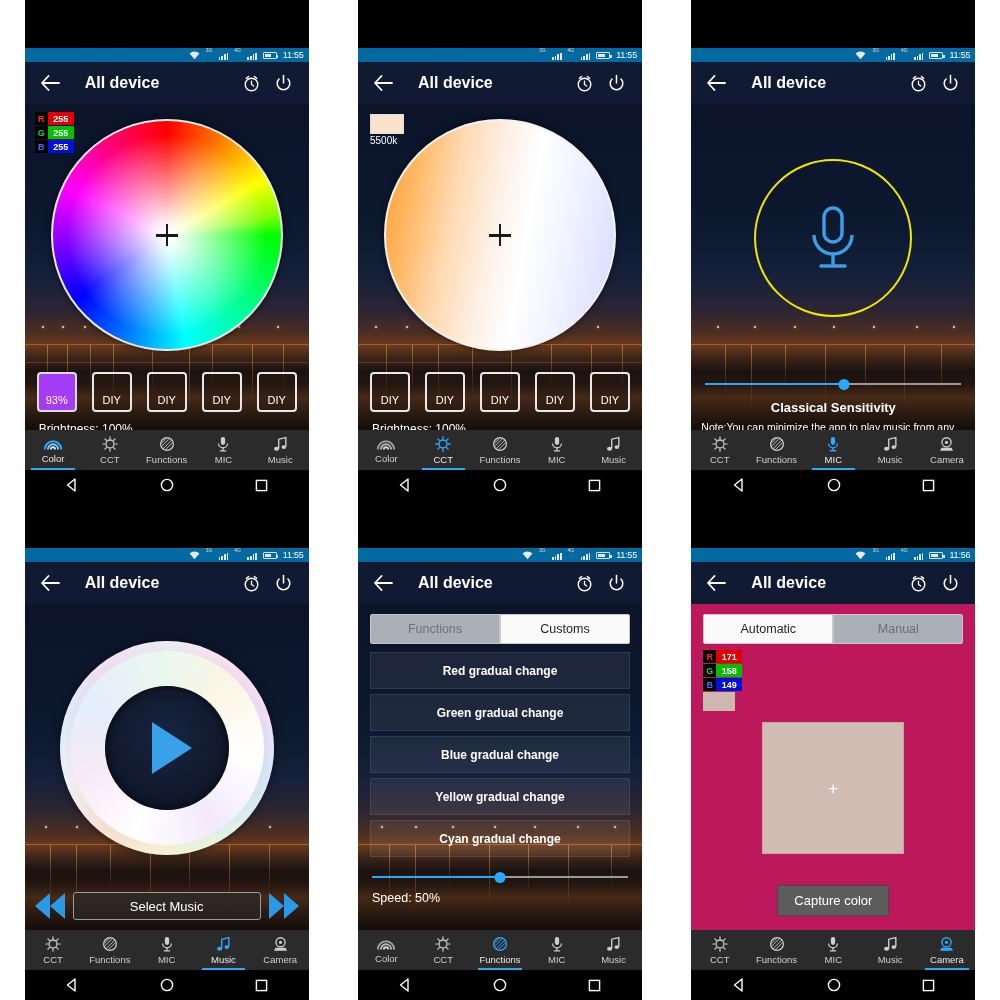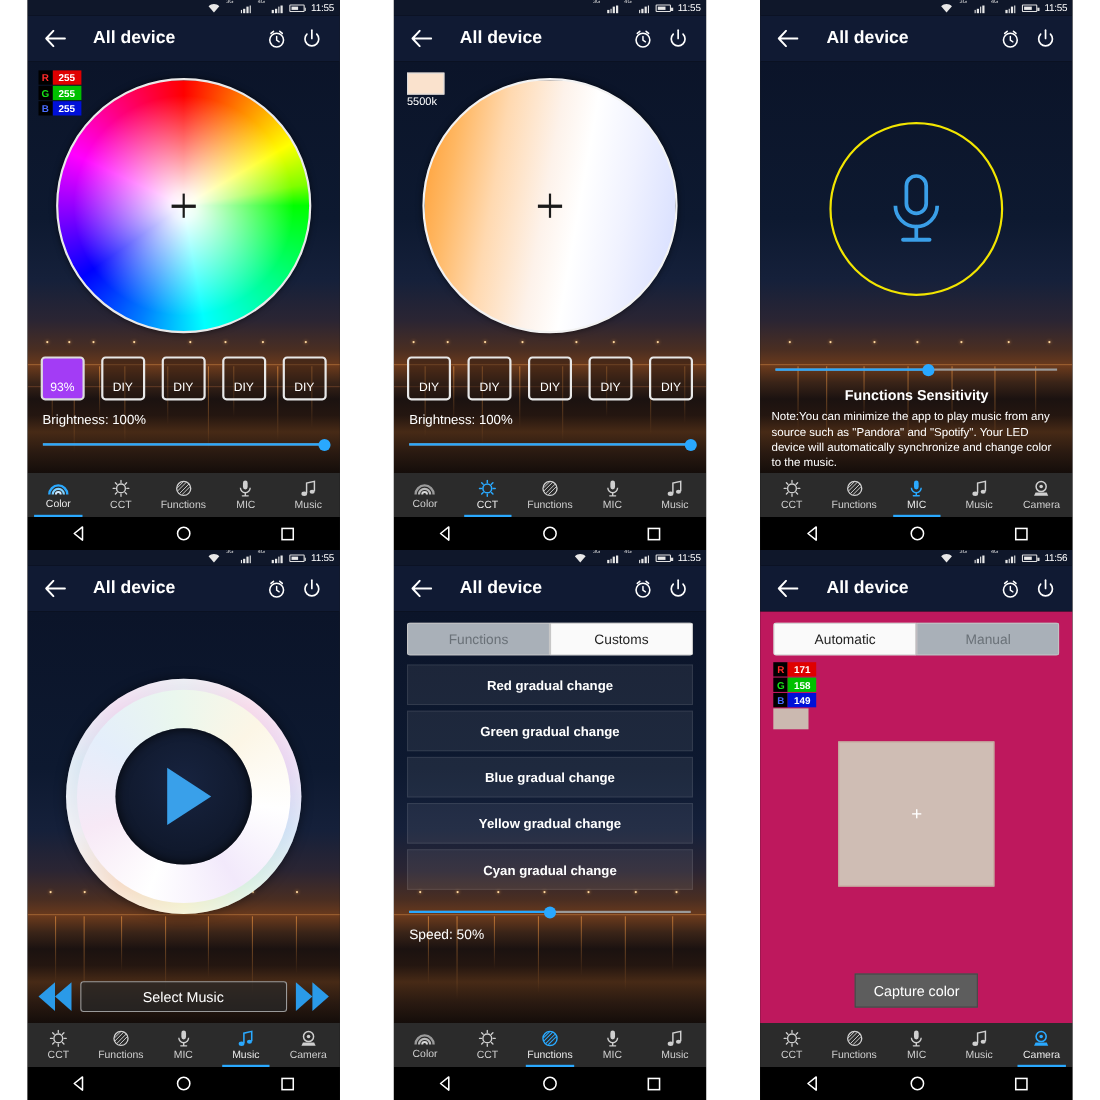--- a/index.html
+++ b/index.html
@@ -16,23 +16,23 @@
   .cell { position:relative; display:flex; align-items:flex-start; justify-content:center; }
   .phone {
     position:relative;
     width:284px; height:500px;
     background:#000;
     overflow:hidden;
     display:flex; flex-direction:column;
   }
   
   .statusbar {
-    height:14px; background:#0f172a; flex:0 0 14px;
+    height:14px; background:#0369a1; flex:0 0 14px;
     display:flex; align-items:center; justify-content:flex-end;
-    padding-right:5px; gap:6px;
+    padding-right:5px; gap:6px;margin-top:48px;
   }
   .sb-time { color:#fff; font-size:9px; letter-spacing:-0.2px; }
   .sb-ico { display:flex; align-items:flex-end; height:9px; }
   .bars { display:flex; align-items:flex-end; gap:1px; height:8px; }
   .bars i { display:block; width:1.6px; background:#e8e8e8; }
   .bars i:nth-child(1){height:2.5px}
   .bars i:nth-child(2){height:4px}
   .bars i:nth-child(3){height:5.5px}
   .bars i:nth-child(4){height:7px}
   .simtag { font-size:5px; color:#dcdcdc; line-height:5px; margin-right:0.5px; align-self:flex-start;}
@@ -586,21 +586,21 @@
             <path d="M31 52v10" stroke="#3a9fe8" stroke-width="3.4" stroke-linecap="round"></path>
             <path d="M19 64h24" stroke="#3a9fe8" stroke-width="3.6" stroke-linecap="round"></path>
           </svg>
         </div>
       </div>
       <div class="slider" style="margin:6px 14px 0;">
         <span class="track"></span>
         <span class="fill" style="width:54%"></span>
         <span class="knob" style="left:54%"></span>
       </div>
-      <div class="mic-title">Functions Sensitivity</div>
+      <div class="mic-title">Classical Sensitivity</div>
       <div class="mic-note">Note:You can minimize the app to play music from any source such as "Pandora" and "Spotify". Your LED device will automatically synchronize and change color to the music.</div>
     </div>
     <div class="tabbar">
       <div class="tab">
         <svg width="16" height="16" viewBox="0 0 20 20">
               <circle cx="10" cy="10" r="5" stroke="#cfcfcf" stroke-width="1.6" fill="none"></circle>
               <g stroke="#cfcfcf" stroke-width="1.5" stroke-linecap="round">
                 <path d="M10 1v2.4M10 16.6V19M1 10h2.4M16.6 10H19M3.6 3.6l1.7 1.7M14.7 14.7l1.7 1.7M16.4 3.6l-1.7 1.7M5.3 14.7l-1.7 1.7"></path>
               </g>
             </svg>

